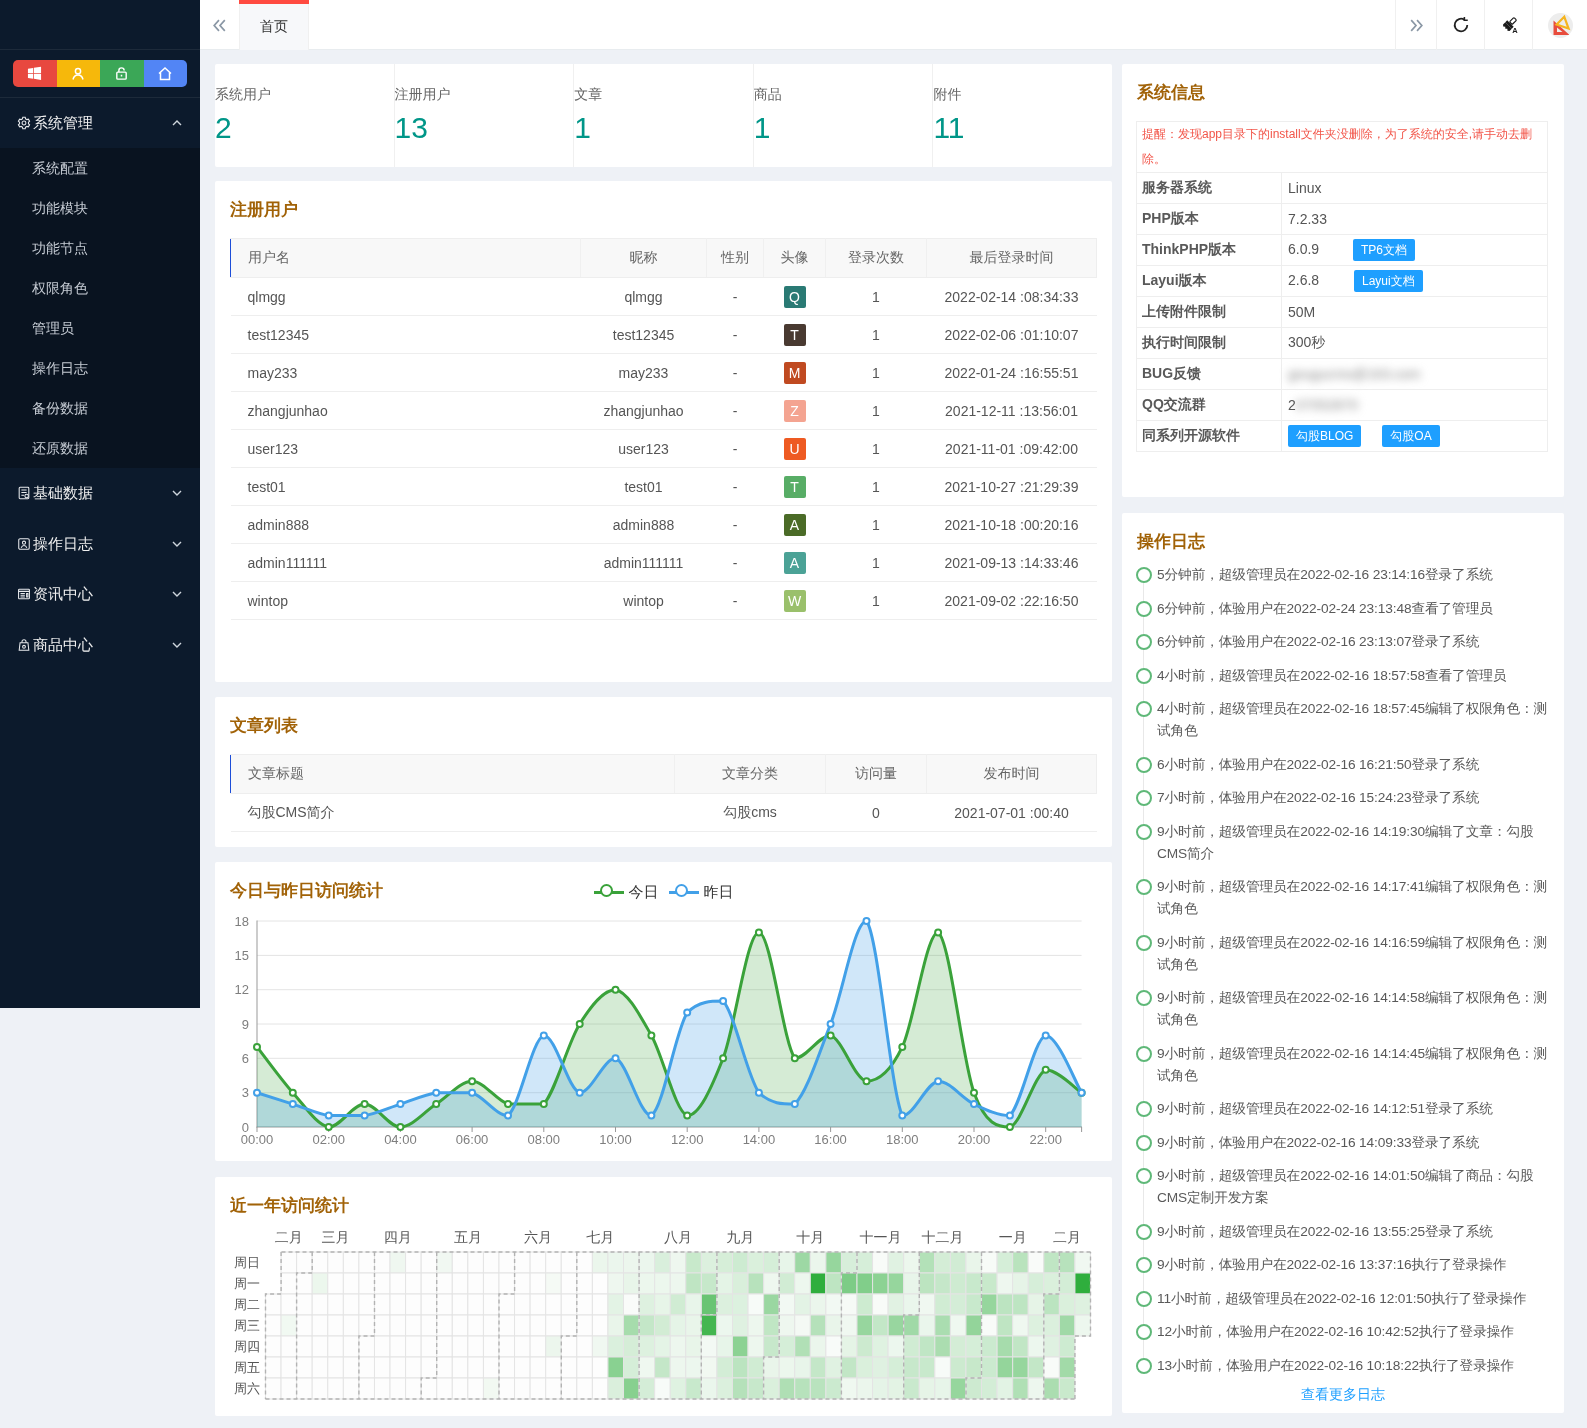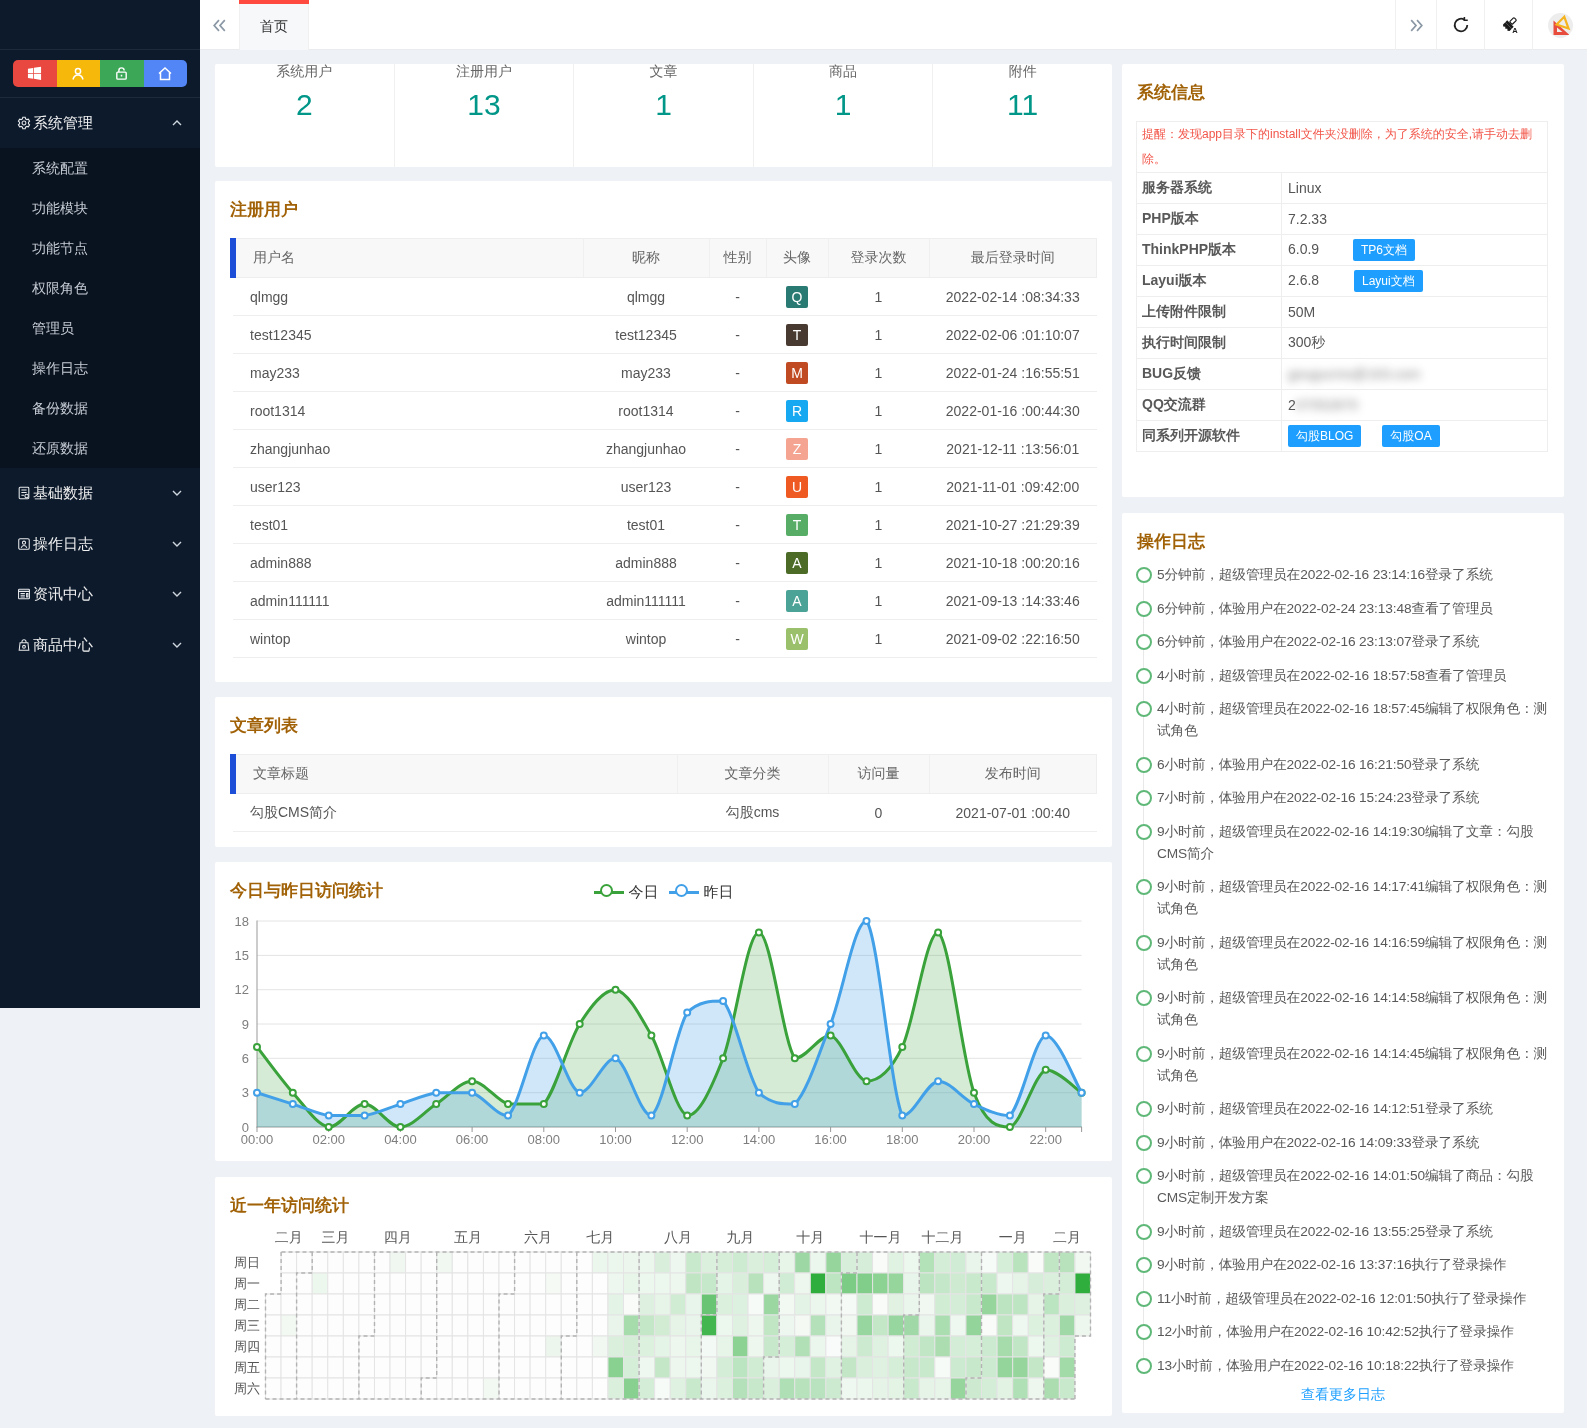--- a/index.html
+++ b/index.html
@@ -20,28 +20,28 @@
 #top{left:200px;top:0;width:1387px;height:50px;background:#fff;border-bottom:1px solid #e8ecef}
 #tab{position:absolute;left:39px;top:0;width:70px;height:50px;background:#f7f8fa;border-left:1px solid #f0f0f0;border-right:1px solid #f0f0f0;text-align:center;font-size:14px;color:#333;line-height:52px}
 #tab .red{position:absolute;left:-1px;top:0;width:70px;height:4px;background:#ff4a40}
 .tbtn{position:absolute;top:0;height:50px;display:flex;align-items:center;justify-content:center}
 .vline{position:absolute;top:0;width:1px;height:50px;background:#f0f0f0}
 
 .card{position:absolute;background:#fff;border-radius:2px}
 .ct{font-size:17px;font-weight:700;color:#a16207;padding:18px 15px 0;line-height:22px}
 
 #stats{display:flex}
-#stats .col{flex:1;text-align:center;border-right:1px solid #f0f0f0;}
+#stats .col{flex:1;text-align:left;border-right:1px solid #f0f0f0;padding-top:23px}
 #stats .col:last-child{border-right:none}
 #stats .lb{font-size:14px;color:#666;line-height:14px}
 #stats .num{font-size:30px;color:#009688;margin-top:12px;line-height:30px}
 
 .tb{width:867px;margin:17px 15px 0;border-collapse:collapse;table-layout:fixed}
 .tb th{height:39px;background:#f8f8f8;font-weight:400;font-size:14px;color:#666;border:1px solid #eee;border-left:none;border-right:1px solid #f0f0f0;text-align:center}
-.tb th:first-child{border-left:6px solid #1d4ed8}
+.tb th:first-child{border-left:1px solid #1d4ed8}
 .tb th:last-child{border-right:1px solid #eee}
 .tb td{height:38px;font-size:14px;color:#555;text-align:center;border-bottom:1px solid #eee}
 .tb .l{text-align:left;padding-left:17px}
 .av{display:inline-block;width:22px;height:22px;line-height:22px;border-radius:2px;color:#fff;font-size:14px;text-align:center;vertical-align:middle}
 
 .legend{position:absolute;top:21px;left:0;width:100%;display:flex;justify-content:center;gap:10px;font-size:15px;color:#333}
 .legend .it{display:flex;align-items:center;gap:5px}
 .lico{display:inline-block;width:30px;height:18px;position:relative}
 .lico .ln{position:absolute;left:0;top:7.75px;width:30px;height:2.5px}
 .lico .cr{position:absolute;left:6px;top:0;width:13px;height:13px;border-radius:50%;background:#fff;border-width:2.5px;border-style:solid}
@@ -256,28 +256,20 @@
           <td>1</td>
           <td>2022-02-06 :01:10:07</td>
         </tr>
         <tr>
           <td class="l">may233</td>
           <td>may233</td>
           <td>-</td>
           <td><span class="av" style="background:#c04a21">M</span></td>
           <td>1</td>
           <td>2022-01-24 :16:55:51</td>
-        </tr>
-        <tr>
-          <td class="l">root1314</td>
-          <td>root1314</td>
-          <td>-</td>
-          <td><span class="av" style="background:#16a8f0">R</span></td>
-          <td>1</td>
-          <td>2022-01-16 :00:44:30</td>
         </tr>
         <tr>
           <td class="l">zhangjunhao</td>
           <td>zhangjunhao</td>
           <td>-</td>
           <td><span class="av" style="background:#f4a491">Z</span></td>
           <td>1</td>
           <td>2021-12-11 :13:56:01</td>
         </tr>
         <tr>

